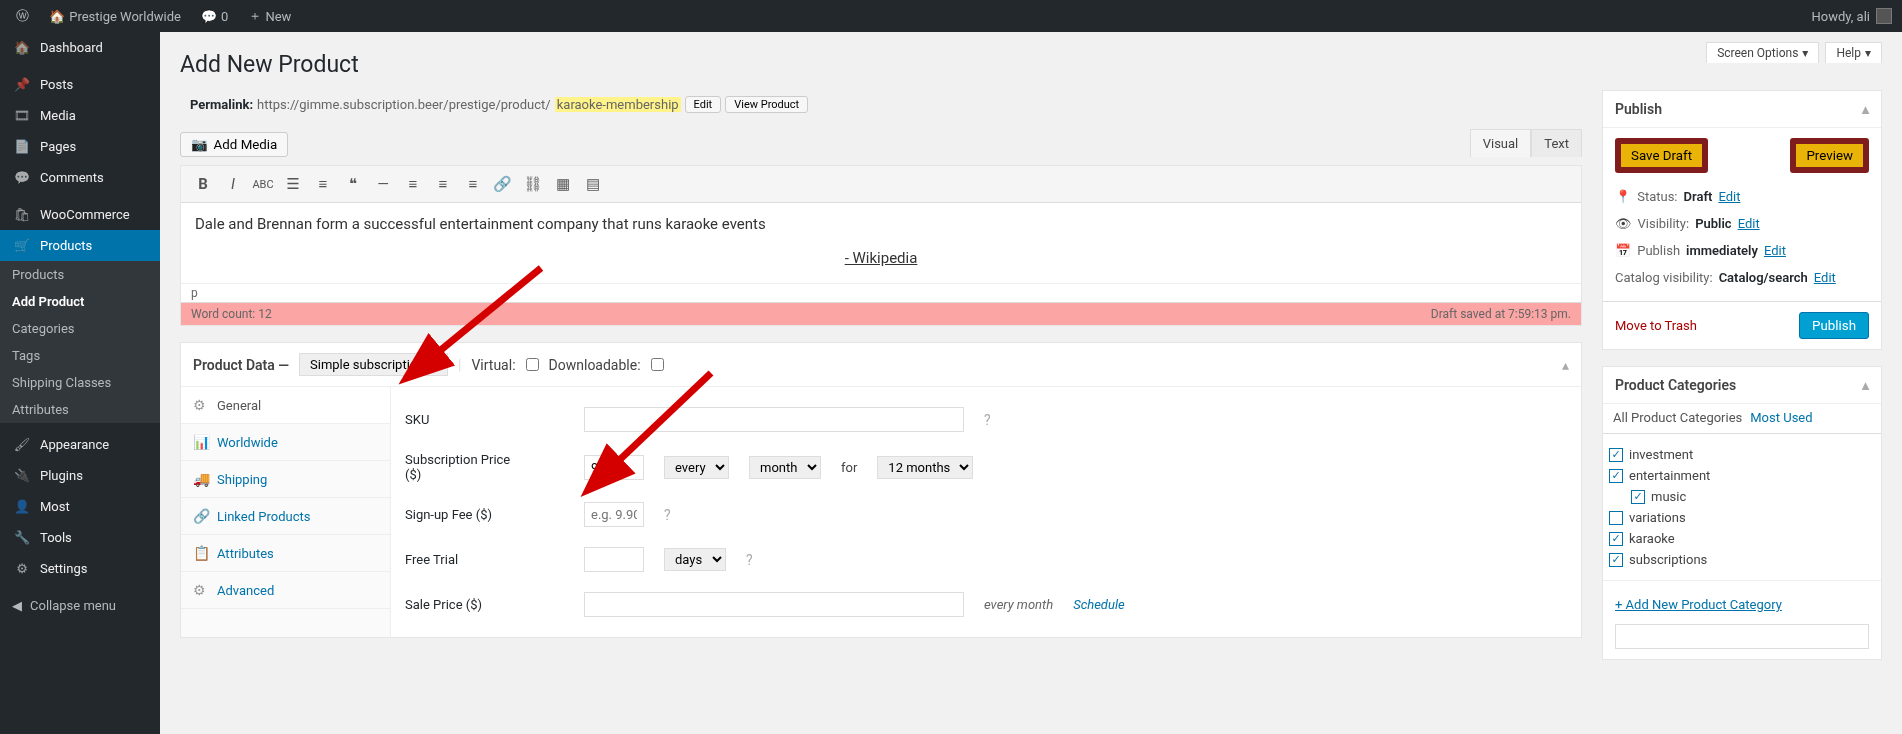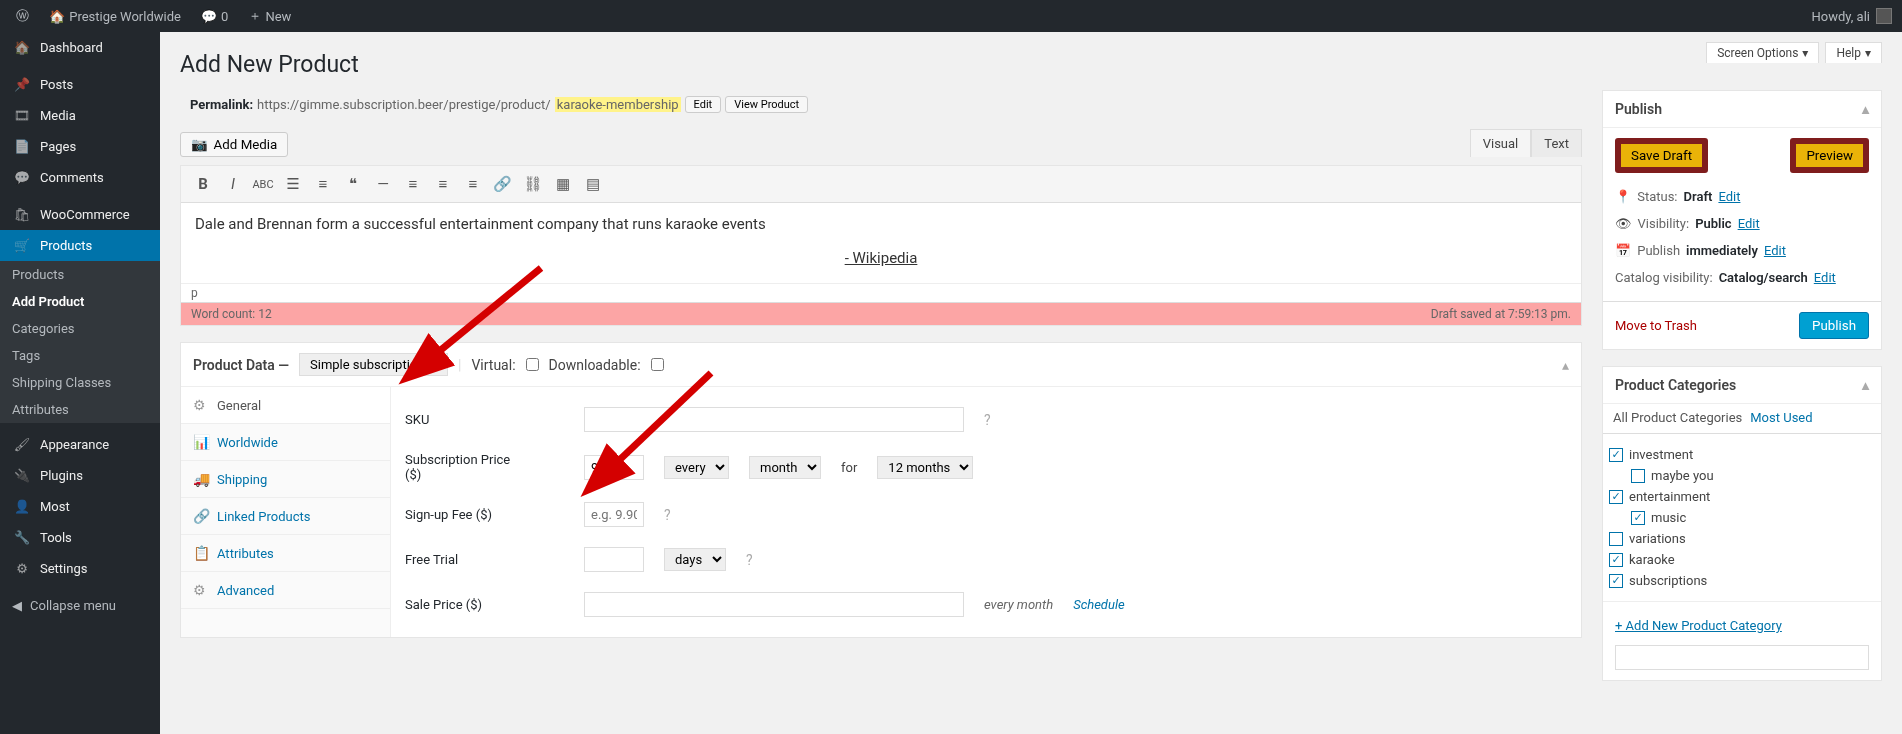--- a/index.html
+++ b/index.html
@@ -391,24 +391,20 @@
             </div>
           <div class="cat-tabs">
             <span class="cat-tab active">All Product Categories</span>
             <span class="cat-tab">Most Used</span>
           </div>
           <div class="cat-list" id="cat-list">
               <div class="cat-item">
                 <span class="cat-check">✓</span>
                 <span>investment</span>
               </div>
-              <div class="cat-item indent">
-                <span class="cat-check"></span>
-                <span>maybe you</span>
-              </div>
               <div class="cat-item">
                 <span class="cat-check">✓</span>
                 <span>entertainment</span>
               </div>
               <div class="cat-item indent">
                 <span class="cat-check">✓</span>
                 <span>music</span>
               </div>
               <div class="cat-item">
                 <span class="cat-check"></span>

